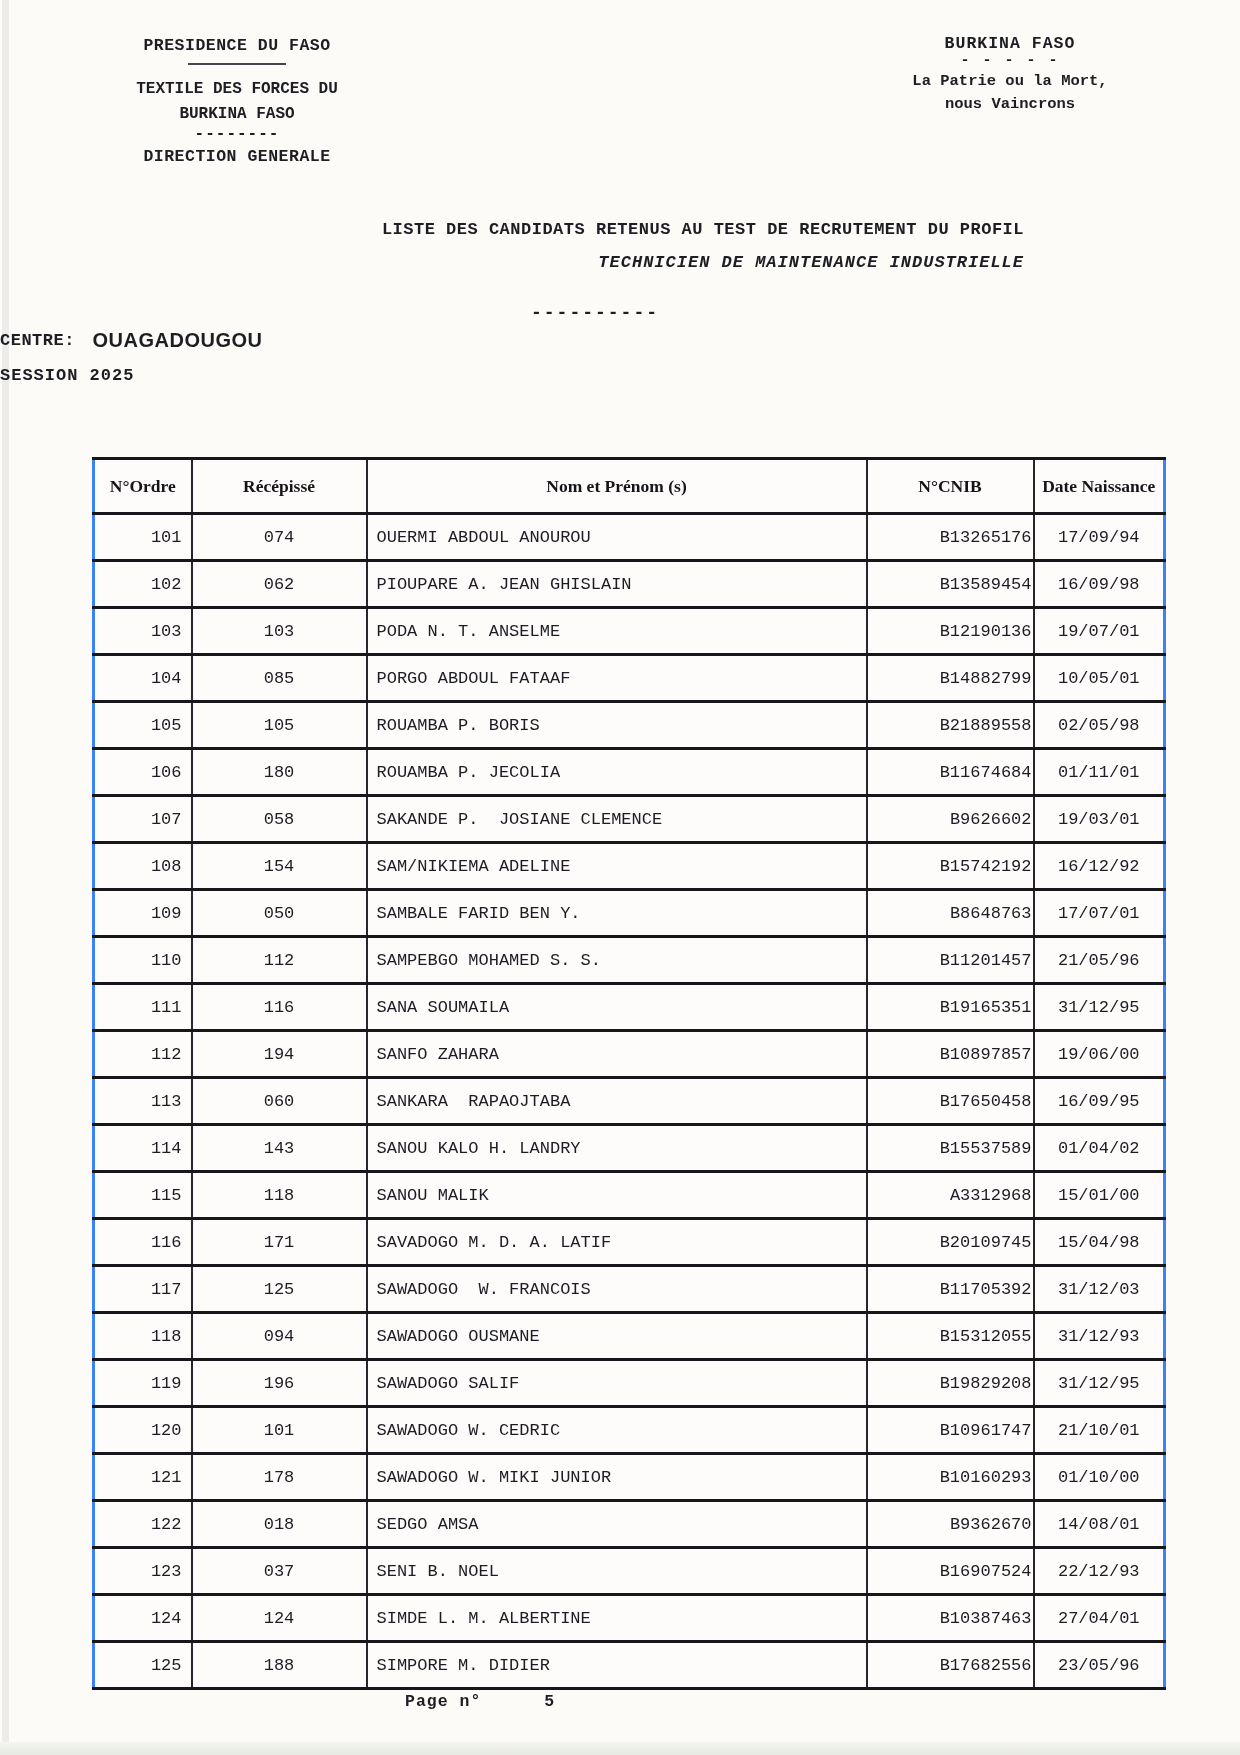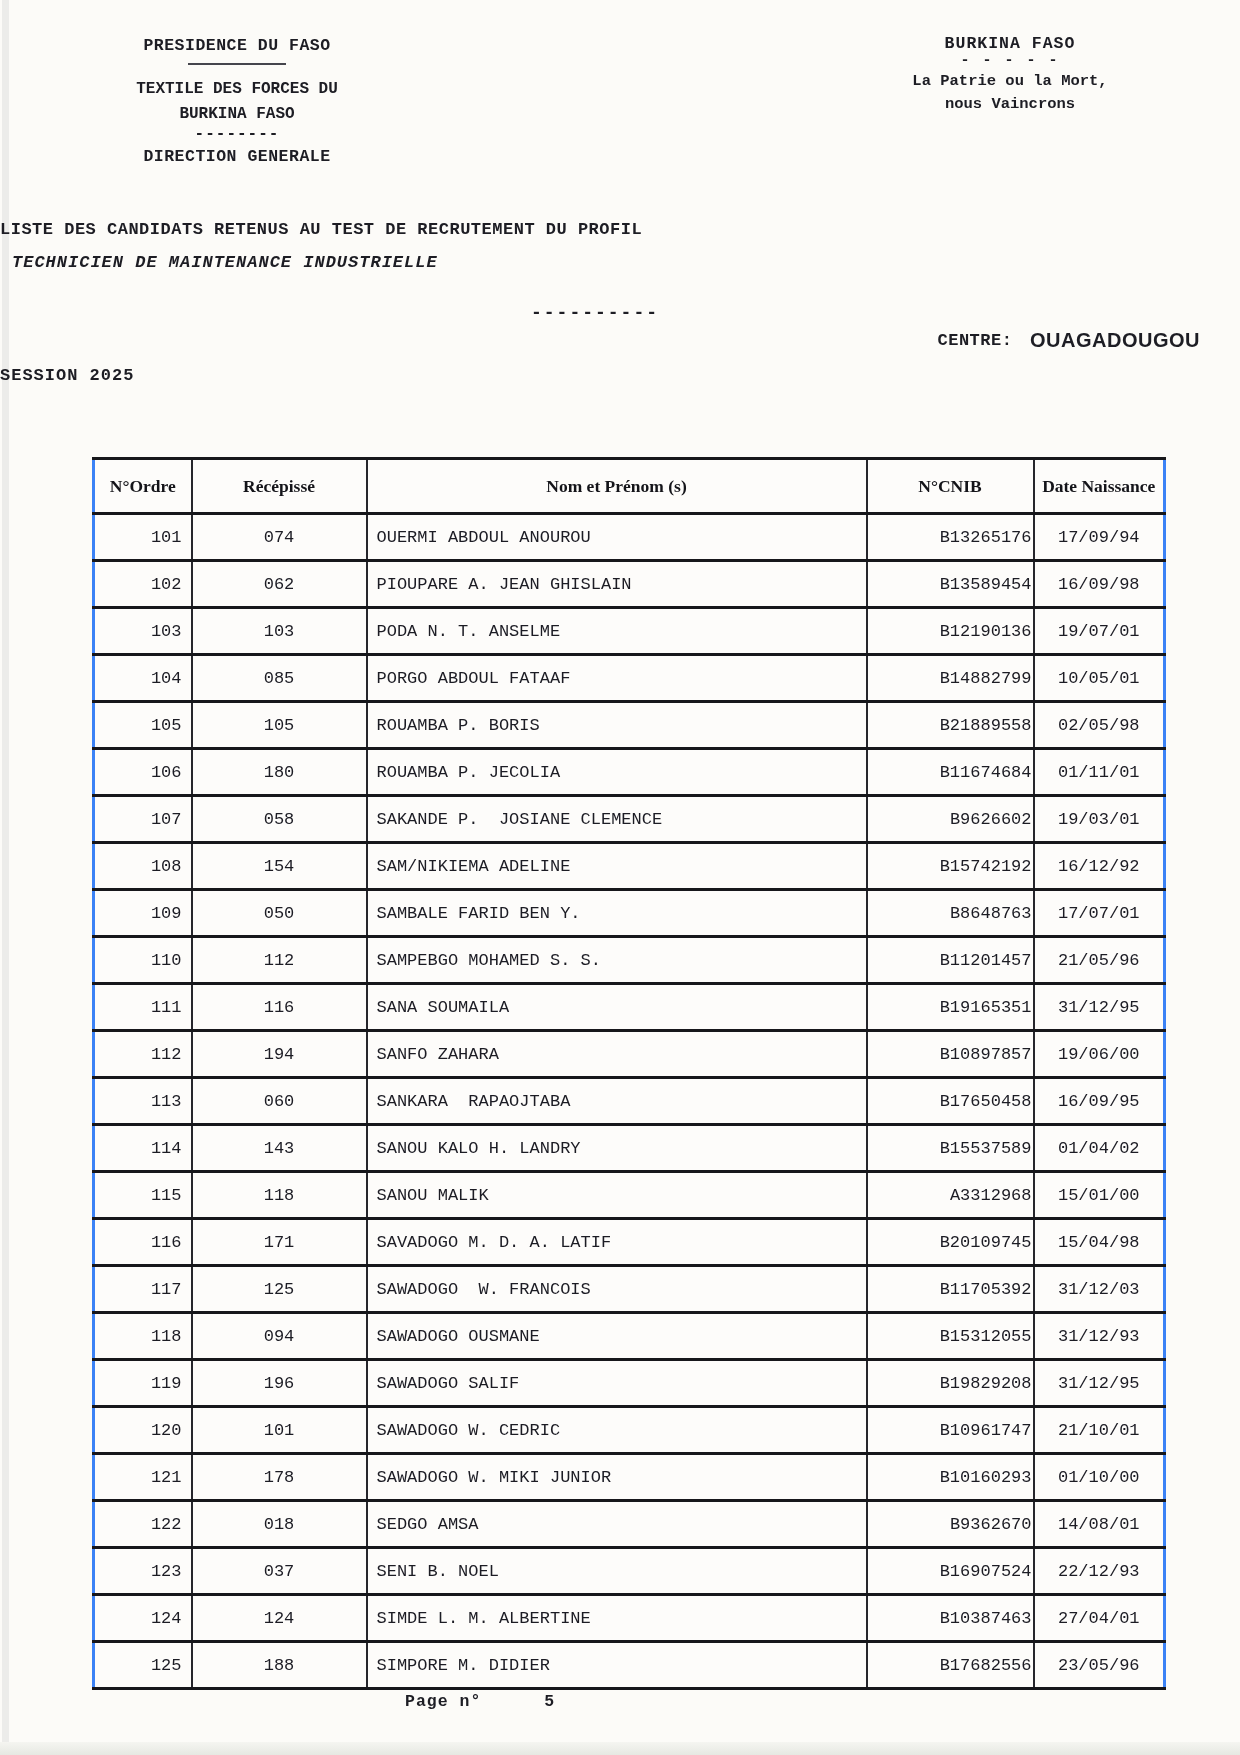--- a/index.html
+++ b/index.html
@@ -20,26 +20,26 @@
   .hdr-left .rule{width:98px;border-top:2.5px solid #45454d;margin:8px auto 12px auto;}
   .hdr-left .l2{font-size:16px;font-weight:700;line-height:1.55;}
   .hdr-left .dashes{font-size:16px;font-weight:700;letter-spacing:1px;line-height:.9;}
   .hdr-left .l4{font-size:16.5px;font-weight:700;margin-top:6px;letter-spacing:.5px;}
 
   .hdr-right{position:absolute;left:840px;top:34px;width:340px;text-align:center;}
   .hdr-right .l1{font-size:16.5px;font-weight:700;letter-spacing:1px;}
   .hdr-right .dashes{font-size:15px;font-weight:700;letter-spacing:2px;line-height:1.1;}
   .hdr-right .motto{font-size:15.5px;font-weight:700;line-height:1.5;text-align:center;}
 
-  .title-block{position:absolute;left:0;top:220px;width:1024px;text-align:left;}
+  .title-block{position:absolute;left:0;top:220px;width:1024px;text-align:right;}
   .title-block .t1{font-size:17px;font-weight:700;letter-spacing:.5px;}
   .title-block .t2{font-size:17px;font-weight:700;font-style:italic;margin-top:14px;letter-spacing:1px;padding-left:12px;}
 
   .sep-dashes{position:absolute;left:0;top:303px;width:1190px;text-align:center;font-size:18px;font-weight:700;letter-spacing:2px;}
-  .centre-line{position:absolute;left:0;top:329px;width:1200px;text-align:right;}
+  .centre-line{position:absolute;left:0;top:329px;width:1200px;text-align:left;}
   .centre-line .lbl{font-size:17px;font-weight:700;letter-spacing:.5px;vertical-align:middle;}
   .centre-line .val{font-size:20px;font-weight:700;letter-spacing:.5px;vertical-align:middle;
                     font-family:"Liberation Sans",sans-serif;margin-left:8px;}
   .session-line{position:absolute;left:0;top:366px;width:1200px;text-align:left;font-size:17px;font-weight:700;letter-spacing:1px;}
 
   table.cand{
     position:absolute;left:92px;top:457px;
     width:1071px;
     border-collapse:collapse;
     table-layout:fixed;

